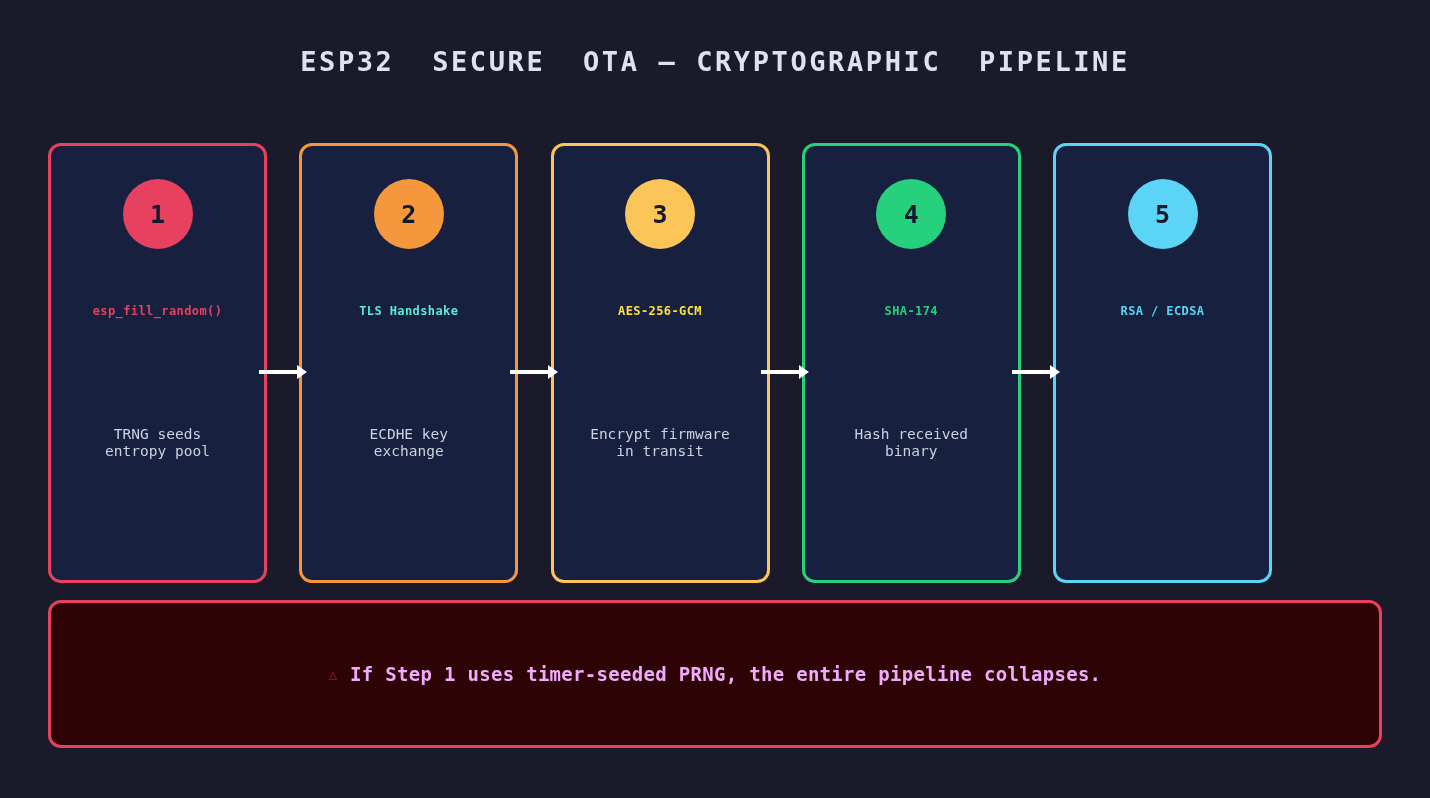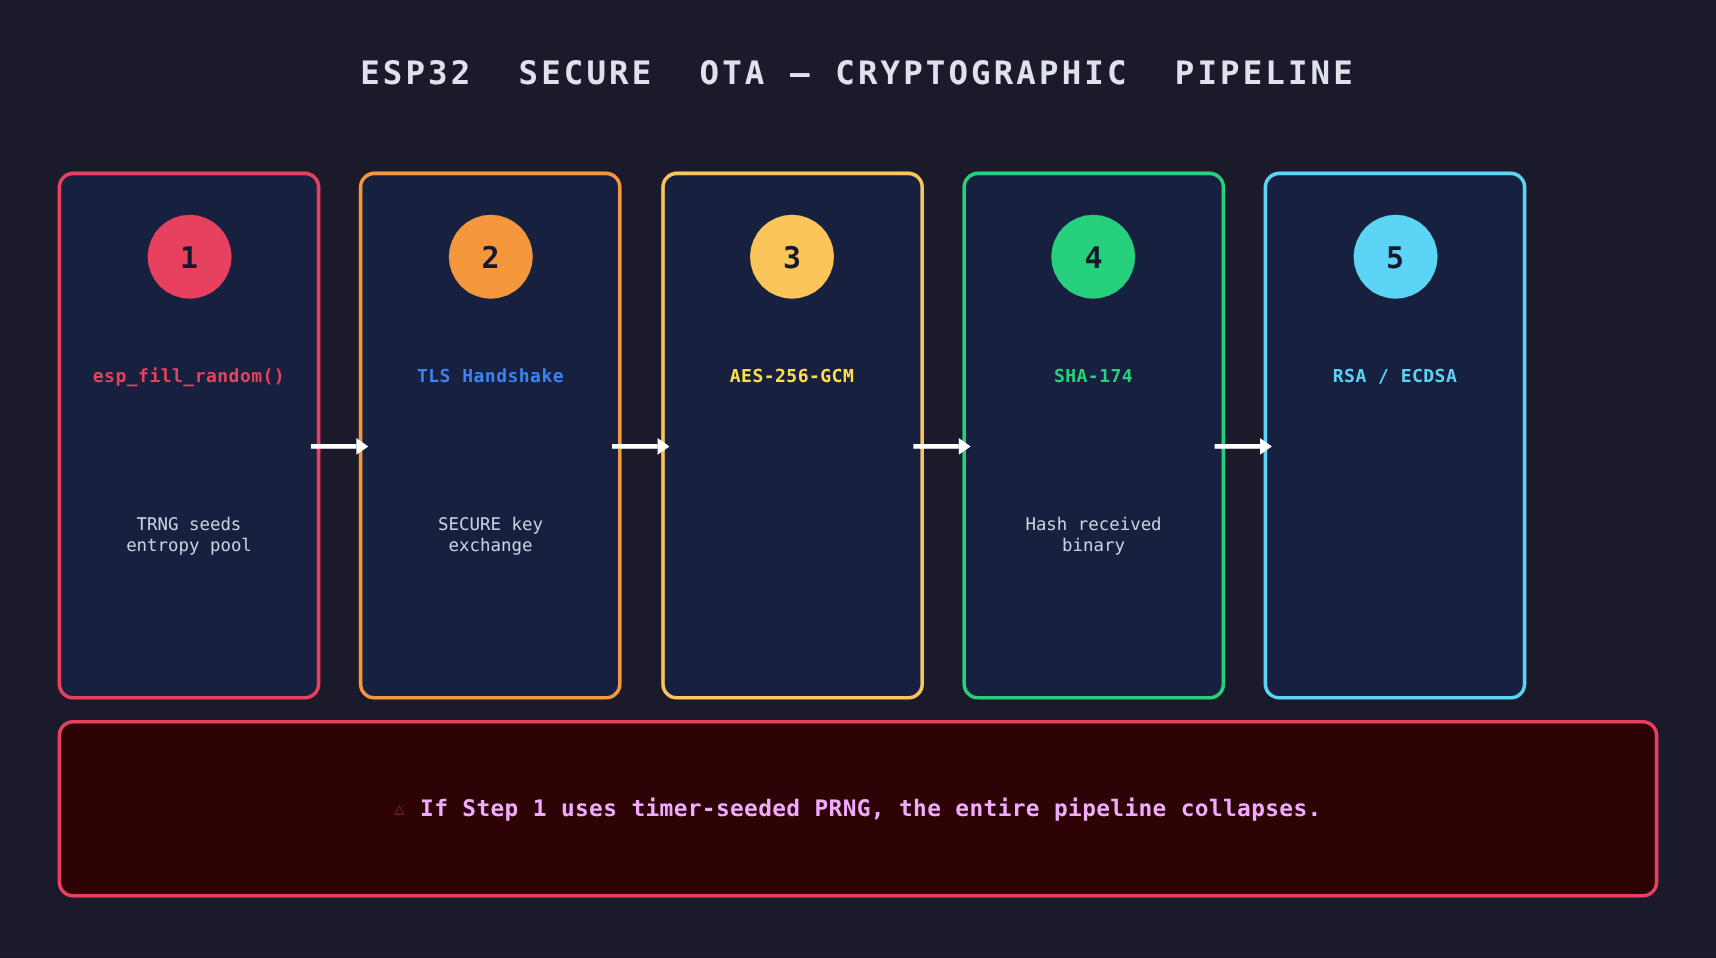--- a/index.html
+++ b/index.html
@@ -73,21 +73,21 @@
     font-family: "DejaVu Sans Mono", "Liberation Mono", monospace;
     font-size: 25px;
     font-weight: bold;
     color: #141a2e;
     flex: none;
   }
 
   .card-label {
     margin-top: 55px;
     font-family: "DejaVu Sans Mono", "Liberation Mono", monospace;
-    font-size: 15px;
+    font-size: 12px;
     font-weight: bold;
     letter-spacing: 0.4px;
     text-align: center;
     white-space: pre;
   }
 
   .card-desc {
     margin-top: 108px;
     font-family: "DejaVu Sans Mono", "Liberation Mono", monospace;
     font-size: 14.5px;
@@ -154,28 +154,30 @@
 
     <div class="card" style="border-color: rgb(232, 65, 95); background: rgb(23, 32, 63);">
       <div class="badge" style="background: rgb(232, 65, 95);">1</div>
       <div class="card-label" style="color: rgb(232, 65, 95);">esp_fill_random()</div>
       <div class="card-desc">TRNG seeds
 entropy pool</div>
     </div>
 
     <div class="card" style="border-color: rgb(245, 151, 61); background: rgb(23, 32, 63);">
       <div class="badge" style="background: rgb(245, 151, 61);">2</div>
-      <div class="card-label" style="color: #3b82f6;">TLS Handshake</div>
-      <div class="card-desc">SECURE key
+      <div class="card-label" style="color: #5eead4;">TLS Handshake</div>
+      <div class="card-desc">ECDHE key
 exchange</div>
     </div>
 
     <div class="card" style="border-color: rgb(251, 197, 90); background: rgb(23, 32, 63);">
       <div class="badge" style="background: rgb(251, 197, 90);">3</div>
       <div class="card-label" style="color: #fde047;">AES-256-GCM</div>
+      <div class="card-desc">Encrypt firmware
+in transit</div>
     </div>
 
     <div class="card" style="border-color: rgb(38, 208, 124); background: rgb(23, 32, 63);">
       <div class="badge" style="background: rgb(38, 208, 124);">4</div>
       <div class="card-label" style="color: rgb(38, 208, 124);">SHA-174</div>
       <div class="card-desc">Hash received
 binary</div>
     </div>
 
     <div class="card" style="border-color: rgb(91, 212, 245); background: rgb(23, 32, 63);">

